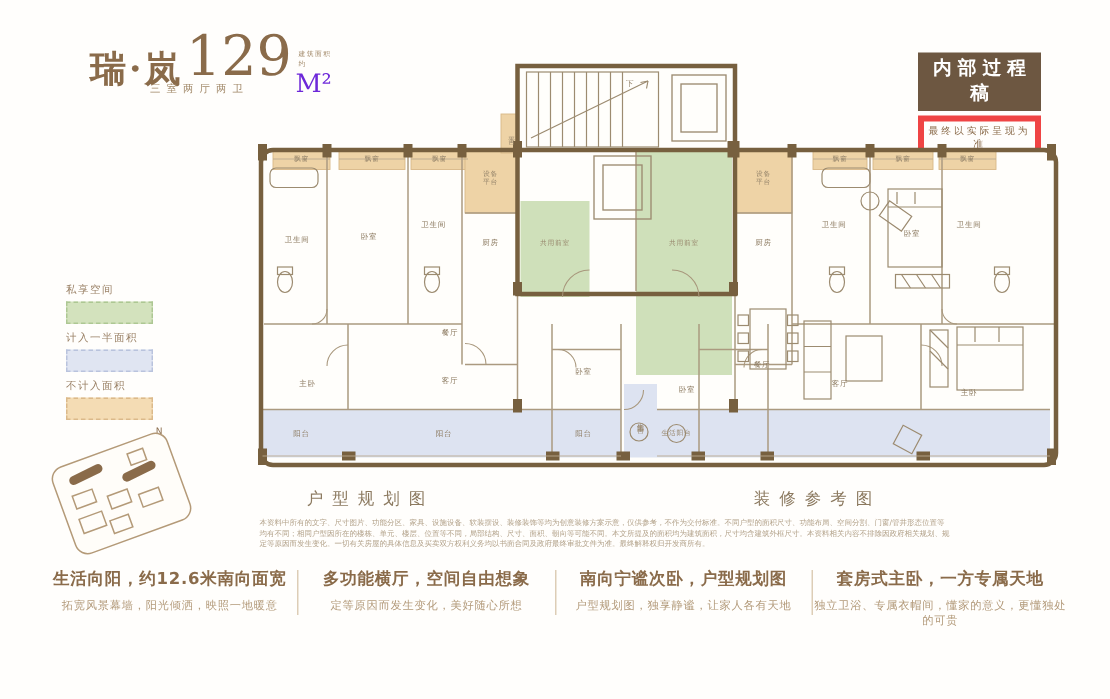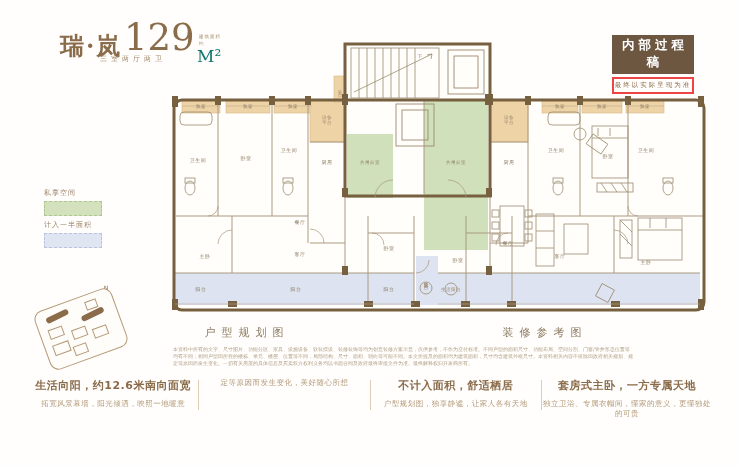--- a/index.html
+++ b/index.html
@@ -6,26 +6,26 @@
   .page{position:relative;width:740px;height:466px;background:#fffefc;overflow:hidden;
         font-family:"DejaVu Sans","Liberation Sans",sans-serif;color:#8a6b4a;}
   .abs{position:absolute;}
   
   .logo-title{left:60px;top:30px;font-family:"DejaVu Serif","Liberation Serif",serif;
               font-size:24px;font-weight:bold;letter-spacing:2px;color:#8a6b4a;}
   .logo-sub{left:61px;top:54px;font-size:7px;letter-spacing:4px;color:#a18868;margin-left:39px;}
   .area-number{left:124px;top:18px;font-family:"DejaVu Serif","Liberation Serif",serif;
                font-size:37px;color:#8a6b4a;line-height:1.1;}
   .area-unit{left:197px;top:46px;font-family:"DejaVu Serif","Liberation Serif",serif;
-             font-size:17px;color:#0f766e;}
+             font-size:17px;color:#6d28d9;}
   .area-notes{left:199px;top:34px;font-size:4.5px;color:#a18868;line-height:1.5;letter-spacing:1px;}
   .badge{left:612px;top:35px;width:82px;text-align:center;}
   .badge-title{background:#6d5741;color:#fff;font-size:12.5px;font-weight:bold;
                letter-spacing:4px;padding:2px 0 3px 4px;}
-  .badge-sub{margin-top:3px;border:2px solid #ef4444;color:#8a6b4a;font-size:6.5px;
+  .badge-sub{margin-top:3px;border:4px solid #ef4444;color:#8a6b4a;font-size:6.5px;
              letter-spacing:2px;padding:2px 0;}
   
   .ratio-circle{left:36px;top:106px;width:76px;height:76px;border:1px dashed #c8b391;
                 border-radius:50%;display:flex;flex-direction:column;align-items:center;
                 justify-content:center;text-align:center;}
   .ratio-label{font-size:6px;letter-spacing:1px;color:#a18868;}
   .ratio-value{font-family:"DejaVu Serif","Liberation Serif",serif;font-size:24px;color:#8a6b4a;line-height:1.1;}
   .ratio-caption-line{border-top:1px dotted #cbb998;height:0;}
   .legend-item{left:44px;width:70px;}
   .legend-label{font-size:7px;color:#9b8267;letter-spacing:1px;margin-bottom:3px;}
@@ -80,20 +80,24 @@
   </div>
 
 
   <div class="abs legend-item" style="top:188px;">
     <div class="legend-label">私享空间</div>
     <div class="legend-swatch sw-green"></div>
   </div>
   <div class="abs legend-item" style="top:220px;">
     <div class="legend-label">计入一半面积</div>
     <div class="legend-swatch sw-blue"></div>
+  </div>
+  <div class="abs legend-item" style="top:252px;">
+    <div class="legend-label">不计入面积</div>
+    <div class="legend-swatch sw-tan"></div>
   </div>
 
   <div class="abs compass">
     <div class="compass-n">N</div>
     <div class="compass-circle">
       <div class="compass-arrow"></div>
     </div>
   </div>
 
   <div class="abs keyplan">
@@ -286,25 +290,26 @@
     <div>定等原因而发生变化。一切有关房屋的具体信息及买卖双方权利义务均以书面合同及政府最终审批文件为准。最终解释权归开发商所有。</div>
   </div>
 
   <div class="abs features">
     <div class="feature">
       <div class="feature-title">生活向阳，约12.6米南向面宽</div>
       <div class="feature-desc">拓宽风景幕墙，阳光倾洒，映照一地暖意</div>
     </div>
     <div class="vdiv"></div>
     <div class="feature">
+      <div class="feature-title">多功能横厅，空间自由想象</div>
       <div class="feature-desc">定等原因而发生变化，美好随心所想</div>
     </div>
     <div class="vdiv"></div>
     <div class="feature">
-      <div class="feature-title">不计入面积，舒适栖居</div>
+      <div class="feature-title">南向宁谧次卧，户型规划图</div>
       <div class="feature-desc">户型规划图，独享静谧，让家人各有天地</div>
     </div>
     <div class="vdiv"></div>
     <div class="feature">
       <div class="feature-title">套房式主卧，一方专属天地</div>
       <div class="feature-desc">独立卫浴、专属衣帽间，懂家的意义，更懂独处的可贵</div>
     </div>
   </div>
 
 </div>

